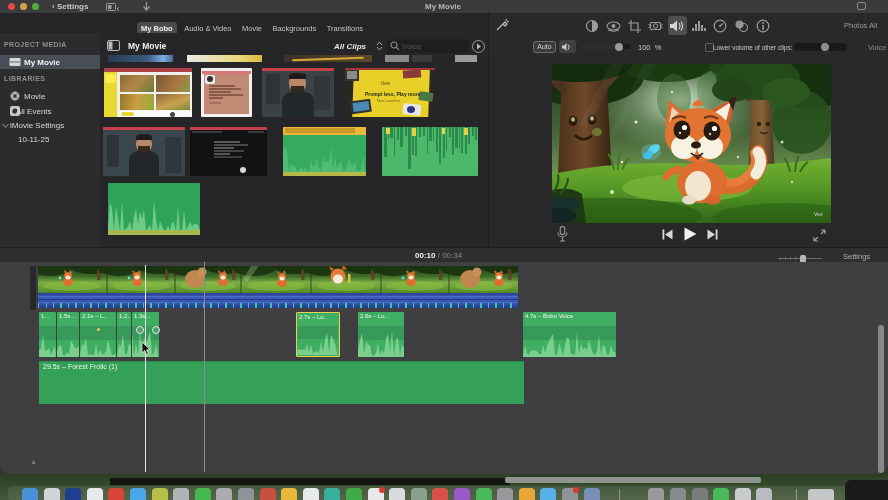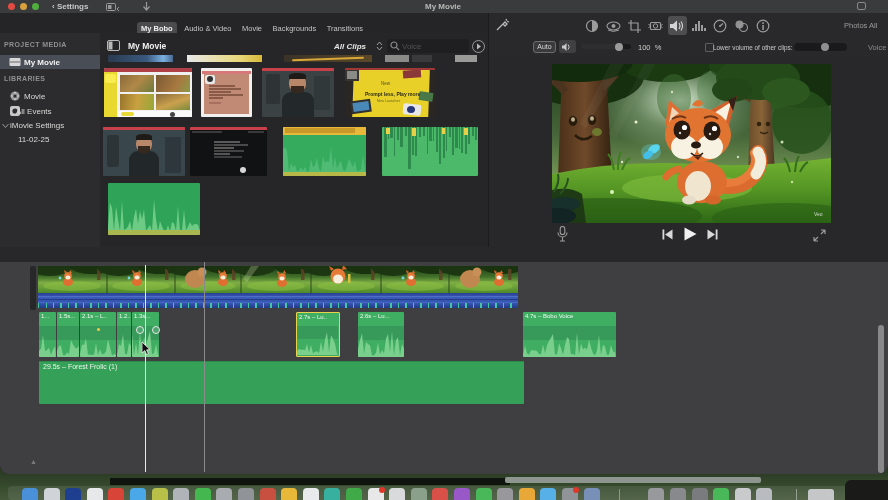--- a/index.html
+++ b/index.html
@@ -102,21 +102,21 @@
   <div class="abs txt" style="left:24px;top:59px;color:#d8d8d8;font-size:8px;">Movie</div>
   <svg class="abs" style="left:10px;top:73px;" width="10" height="10">
         <rect x="0" y="0" width="10" height="10" rx="2" fill="#c8c8c8"></rect>
         <circle cx="5" cy="5" r="2.6" fill="#2c2c2e"></circle>
       </svg>
   <div class="abs txt" style="left:16px;top:74px;color:#d8d8d8;font-size:8px;">All Events</div>
   <svg class="abs" style="left:2px;top:90px;" width="7" height="6">
         <path d="M0.5,1 L3.5,4.5 L6.5,1" stroke="#9a9a9a" fill="none"></path>
       </svg>
   <div class="abs txt" style="left:10px;top:88px;color:#d8d8d8;font-size:8px;">iMovie Settings</div>
-  <div class="abs txt" style="left:18px;top:102px;color:#d8d8d8;font-size:8px;">11-02-25</div>
+  <div class="abs txt" style="left:18px;top:102px;color:#d8d8d8;font-size:8px;">10-11-25</div>
 </div>
 
 <div class="abs" style="left:100px;top:33px;width:388px;height:214px;background:#262628;overflow:hidden;">
 
 <svg class="abs" style="left:7px;top:7px;" width="13" height="11">
         <rect x="0.5" y="0.5" width="12" height="10" rx="1.5" fill="none" stroke="#b8b8b8"></rect>
         <rect x="1.5" y="1.5" width="4" height="8" fill="#b8b8b8"></rect>
       </svg>
 <div class="abs txt" style="left:28px;top:8px;color:#efefef;font-size:8.5px;font-weight:bold;">My Movie</div>
 <div class="abs txt" style="left:234px;top:8.5px;color:#e4e4e4;font-size:8px;font-weight:bold;font-style:italic;">All Clips</div>
@@ -440,20 +440,27 @@
     </svg>
 <svg class="abs" style="left:707px;top:229px;" width="11" height="11">
       <rect x="8.7" y="0.5" width="1.8" height="10" fill="#d8d8d8"></rect>
       <path d="M0.5,0.5 V10.5 L8,5.5 Z" fill="#d8d8d8"></path>
     </svg>
 <svg class="abs" style="left:813px;top:229px;" width="13" height="13">
       <path d="M1,12 L5,8 M1,12 v-4 M1,12 h4 M12,1 L8,5 M12,1 v4 M12,1 h-4" stroke="#9c9c9c" stroke-width="1.2" fill="none"></path>
     </svg>
 <div class="abs" style="left:488px;top:13px;width:1px;height:234px;background:#1c1c1e;"></div>
 
+<div class="abs" style="left:0;top:247px;width:888px;height:15px;background:#2e2e30;border-top:1px solid #1e1e20;">
+  <div class="abs txt" style="left:415px;top:3px;color:#f0f0f0;font-size:8px;font-weight:bold;">00:10 <span style="color:#8a8a8a;font-weight:normal;">/ 00:34</span></div>
+  <div class="abs" style="left:778px;top:10px;width:44px;height:1px;background:#6a6a6a;"></div>
+  <div class="abs" style="left:780px;top:9px;width:28px;height:3px;background:repeating-linear-gradient(90deg,#6a6a6a 0 1px,transparent 1px 5px);"></div>
+  <div class="abs" style="left:800px;top:6.5px;width:6px;height:8px;background:#b8b8b8;border-radius:2px;"></div>
+  <div class="abs txt" style="left:843px;top:4px;color:#b0b0b0;font-size:7.5px;">Settings</div>
+</div>
 
 <div class="abs" style="left:0;top:262px;width:888px;height:212px;background:#3f3f42;">
 <div class="abs" style="left:30px;top:4px;width:6px;height:44px;background:#28282a;border-radius:2px;"></div>
 <svg class="abs" style="left:38px;top:4px;" width="480" height="27" viewBox="0 0 480 27">
         <defs>
           <linearGradient id="fbg" x1="0" y1="0" x2="0" y2="1">
             <stop offset="0" stop-color="#1e3a16"></stop>
             <stop offset="0.40" stop-color="#41702a"></stop>
             <stop offset="0.62" stop-color="#7fae44"></stop>
             <stop offset="1" stop-color="#4e8a28"></stop>

